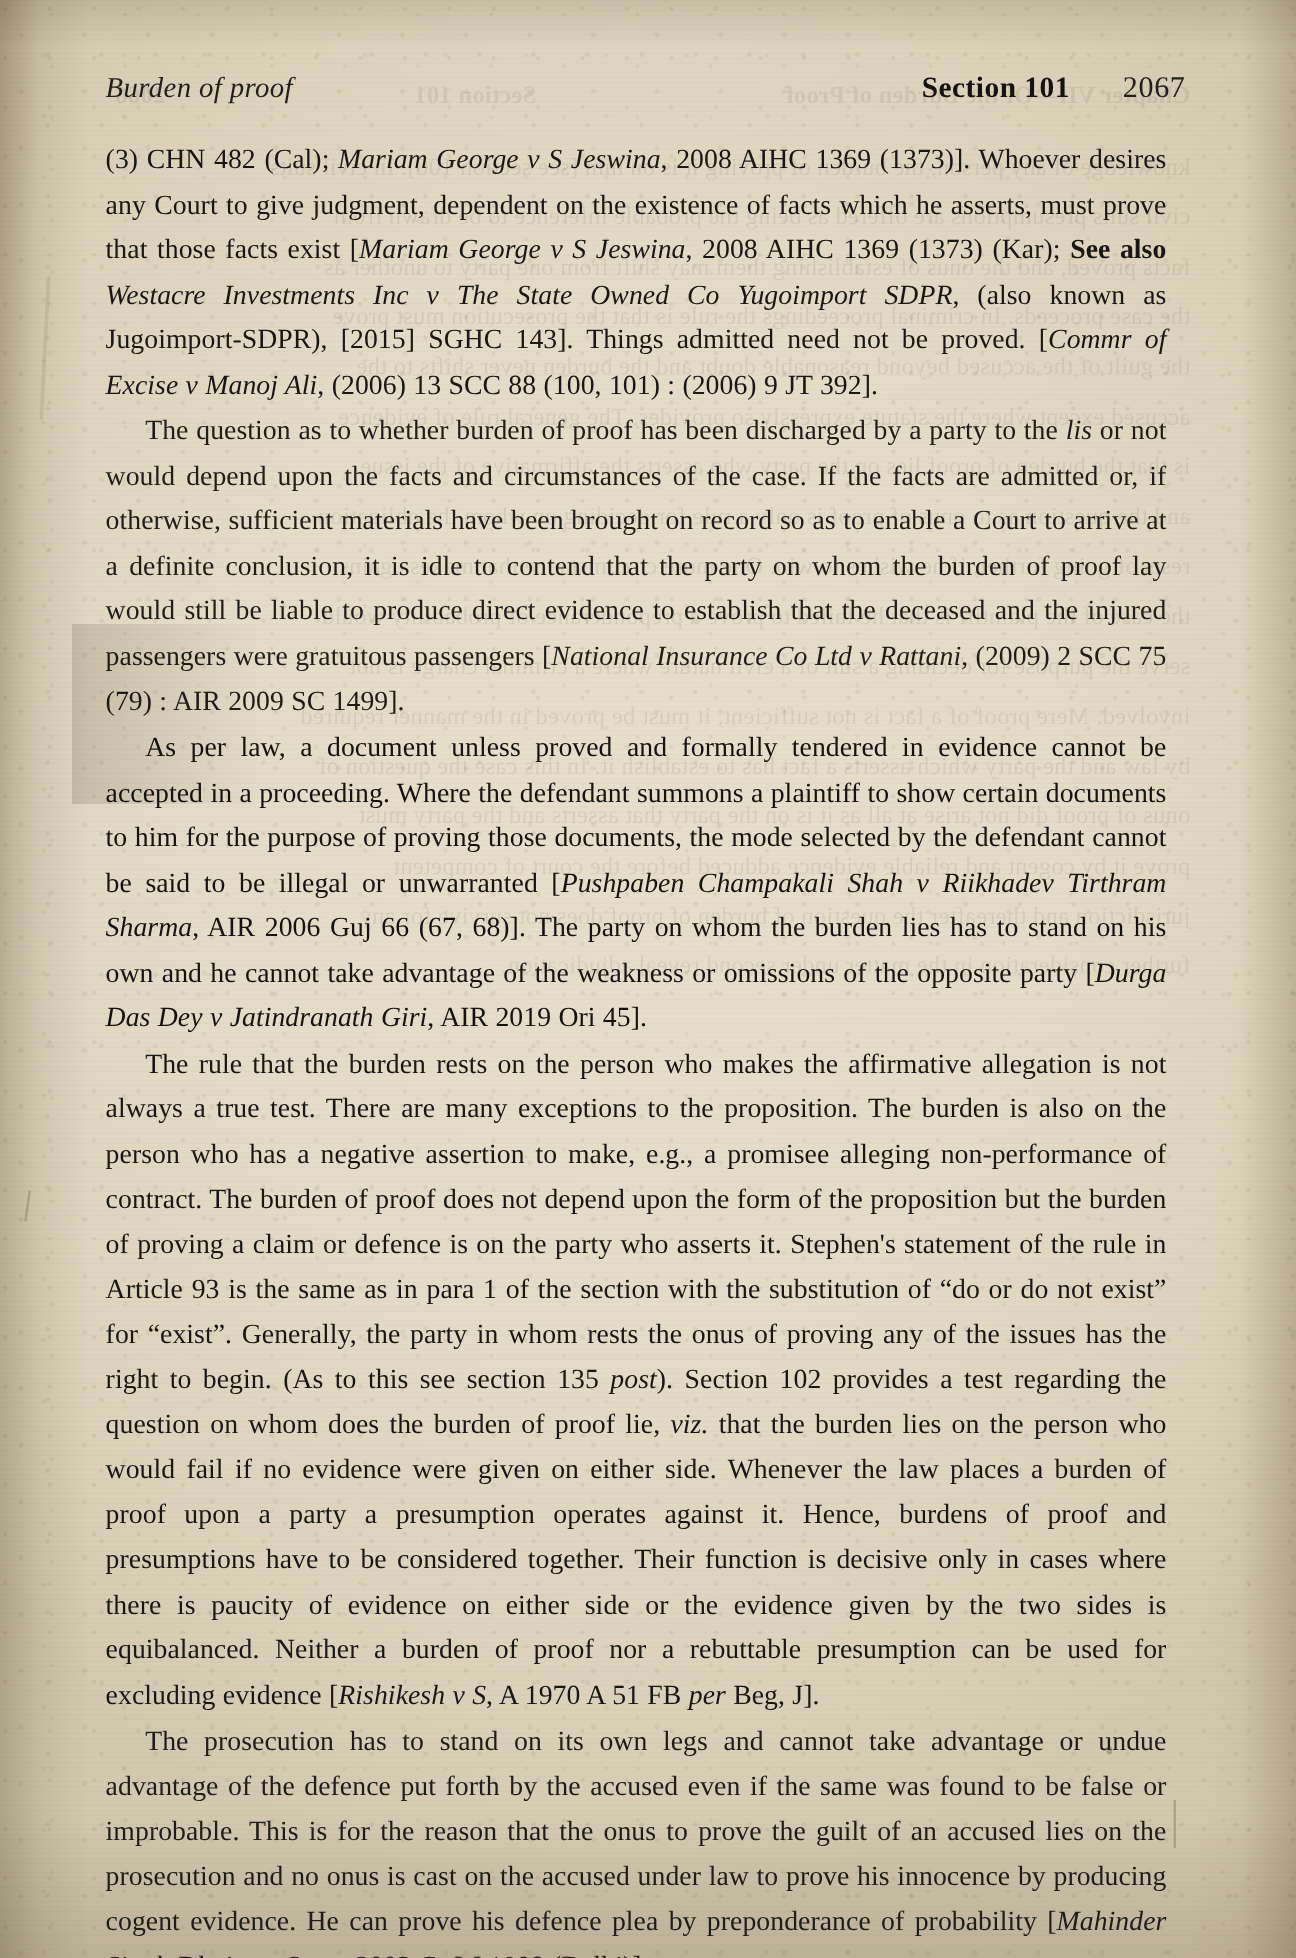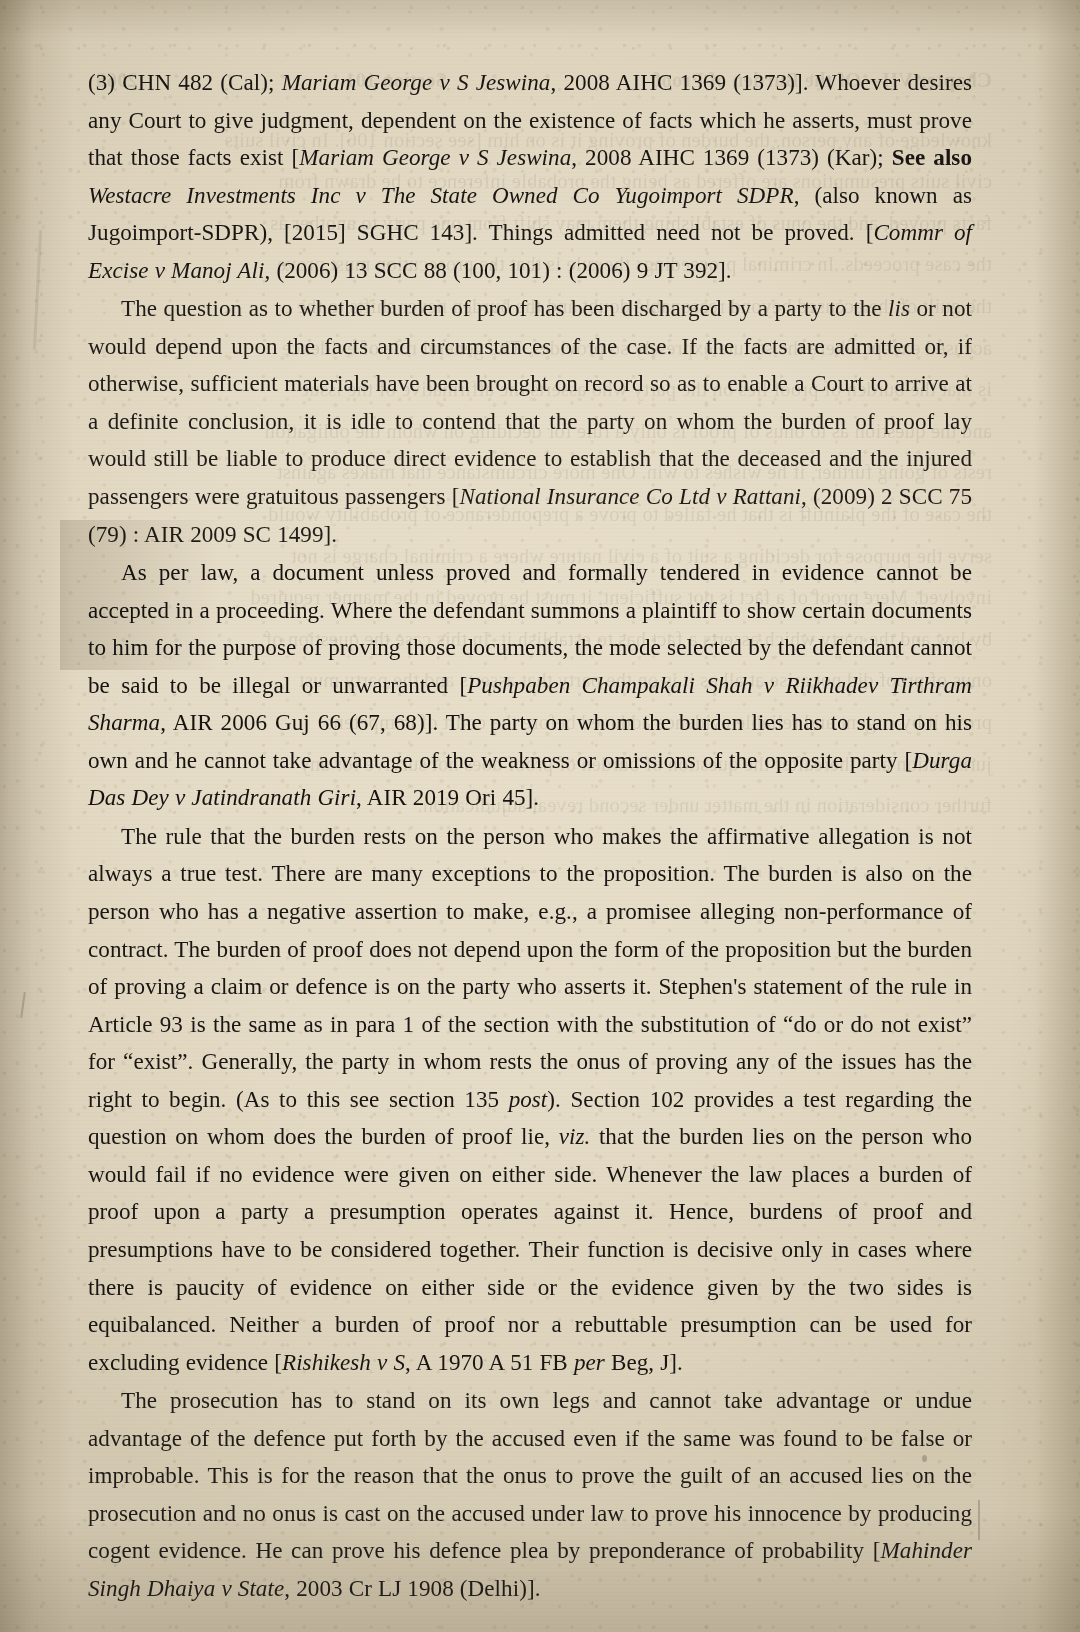--- a/index.html
+++ b/index.html
@@ -233,20 +233,27 @@
         <p>jurisdiction and thereafter the question of burden of proof does not survive for any</p>
         <p>further consideration in the matter under second reveal adjudication.</p>
       </div>
   </div>
 
   <div class="grain"></div>
   <div class="scanlines"></div>
 
   <div class="content">
 
+    <div class="runhead">
+      <div class="rh-left">Burden of proof</div>
+      <div class="rh-right">
+        <span class="rh-section">Section 101</span>
+        <span class="rh-folio">2067</span>
+      </div>
+    </div>
 
     <div class="body-text" id="body-text">
         <p class="para noindent ink-a" id="para-1"><span>(3) CHN 482 (Cal); </span><i>Mariam George v S Jeswina</i><span>, 2008 AIHC 1369 (1373)]. Whoever desires any Court to give judgment, dependent on the existence of facts which he asserts, must prove that those facts exist [</span><i>Mariam George v S Jeswina</i><span>, 2008 AIHC 1369 (1373) (Kar); </span><b>See also</b><span> </span><i>Westacre Investments Inc v The State Owned Co Yugoimport SDPR</i><span>, (also known as Jugoimport-SDPR), [2015] SGHC 143]. Things admitted need not be proved. [</span><i>Commr of Excise v Manoj Ali</i><span>, (2006) 13 SCC 88 (100, 101) : (2006) 9 JT 392].</span></p>
         <p class="para indent ink-b" id="para-2"><span>The question as to whether burden of proof has been discharged by a party to the </span><i>lis</i><span> or not would depend upon the facts and circumstances of the case. If the facts are admitted or, if otherwise, sufficient materials have been brought on record so as to enable a Court to arrive at a definite conclusion, it is idle to contend that the party on whom the burden of proof lay would still be liable to produce direct evidence to establish that the deceased and the injured passengers were gratuitous passengers [</span><i>National Insurance Co Ltd v Rattani</i><span>, (2009) 2 SCC 75 (79) : AIR 2009 SC 1499].</span></p>
         <p class="para indent ink-c" id="para-3"><span>As per law, a document unless proved and formally tendered in evidence cannot be accepted in a proceeding. Where the defendant summons a plaintiff to show certain documents to him for the purpose of proving those documents, the mode selected by the defendant cannot be said to be illegal or unwarranted [</span><i>Pushpaben Champakali Shah v Riikhadev Tirthram Sharma</i><span>, AIR 2006 Guj 66 (67, 68)]. The party on whom the burden lies has to stand on his own and he cannot take advantage of the weakness or omissions of the opposite party [</span><i>Durga Das Dey v Jatindranath Giri</i><span>, AIR 2019 Ori 45].</span></p>
         <p class="para indent ink-a" id="para-4"><span>The rule that the burden rests on the person who makes the affirmative allegation is not always a true test. There are many exceptions to the proposition. The burden is also on the person who has a negative assertion to make, e.g., a promisee alleging non-performance of contract. The burden of proof does not depend upon the form of the proposition but the burden of proving a claim or defence is on the party who asserts it. Stephen's statement of the rule in Article 93 is the same as in para 1 of the section with the substitution of “do or do not exist” for “exist”. Generally, the party in whom rests the onus of proving any of the issues has the right to begin. (As to this see section 135 </span><i>post</i><span>). Section 102 provides a test regarding the question on whom does the burden of proof lie, </span><i>viz.</i><span> that the burden lies on the person who would fail if no evidence were given on either side. Whenever the law places a burden of proof upon a party a presumption operates against it. Hence, burdens of proof and presumptions have to be considered together. Their function is decisive only in cases where there is paucity of evidence on either side or the evidence given by the two sides is equibalanced. Neither a burden of proof nor a rebuttable presumption can be used for excluding evidence [</span><i>Rishikesh v S</i><span>, A 1970 A 51 FB </span><i>per</i><span> Beg, J].</span></p>
         <p class="para indent ink-b" id="para-5"><span>The prosecution has to stand on its own legs and cannot take advantage or undue advantage of the defence put forth by the accused even if the same was found to be false or improbable. This is for the reason that the onus to prove the guilt of an accused lies on the prosecution and no onus is cast on the accused under law to prove his innocence by producing cogent evidence. He can prove his defence plea by preponderance of probability [</span><i>Mahinder Singh Dhaiya v State</i><span>, 2003 Cr LJ 1908 (Delhi)].</span></p>
       </div>
 
   </div>

